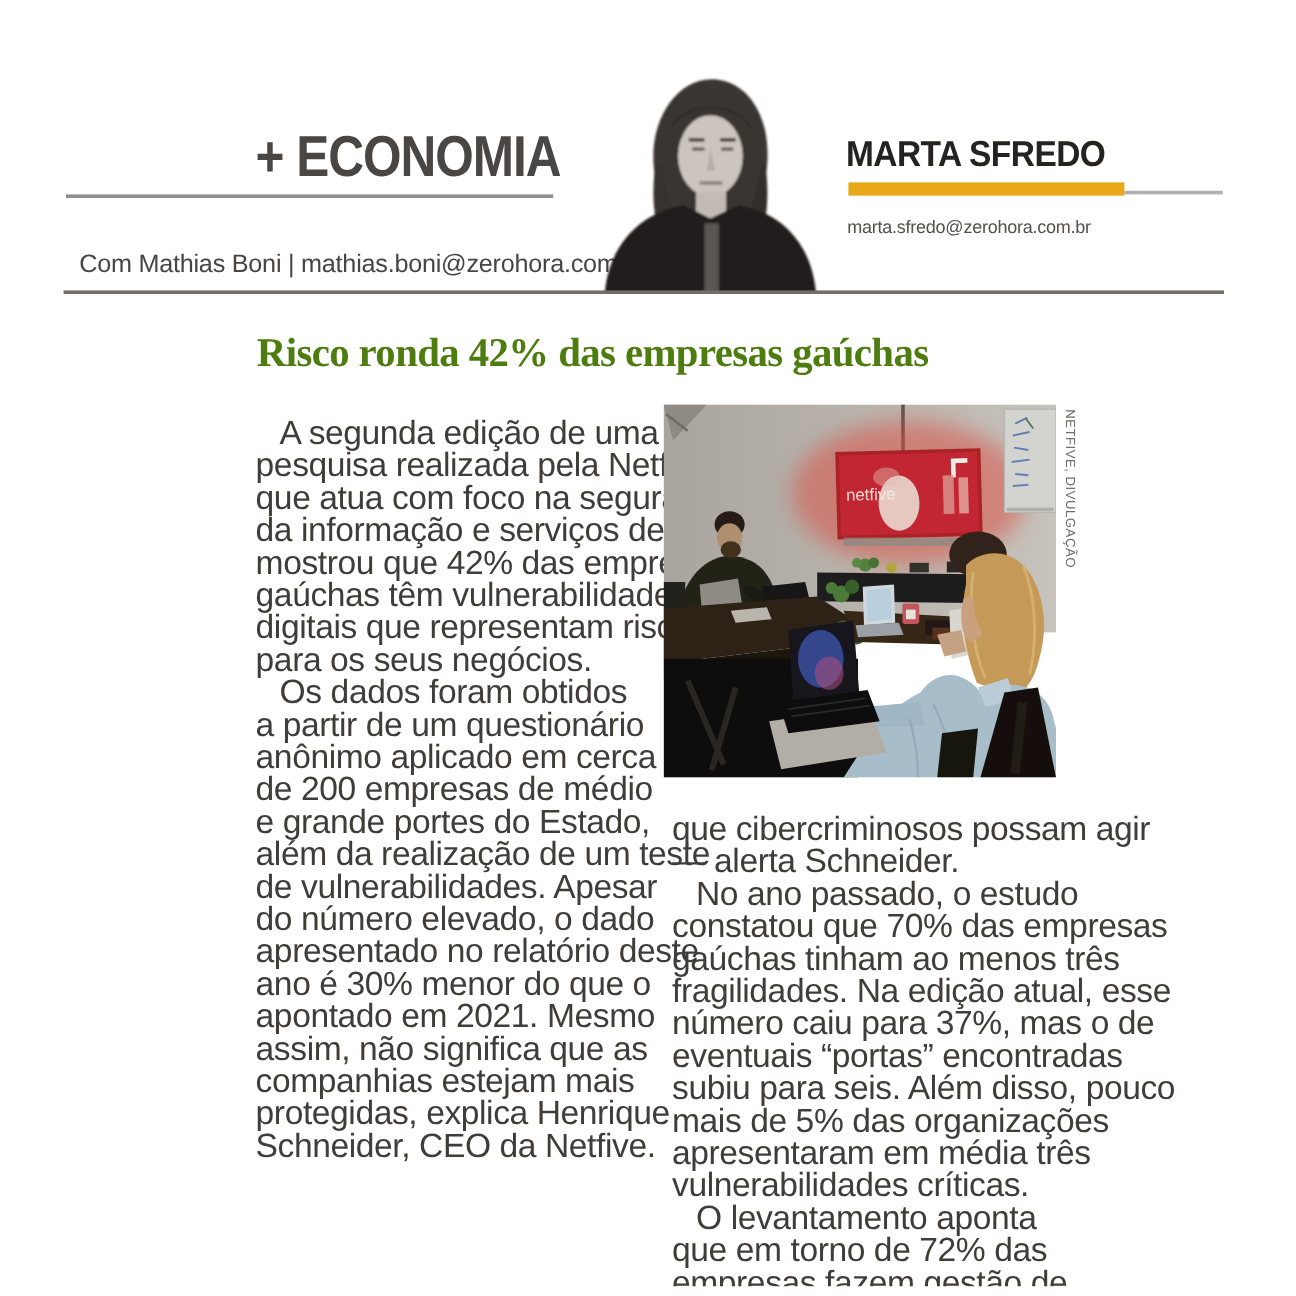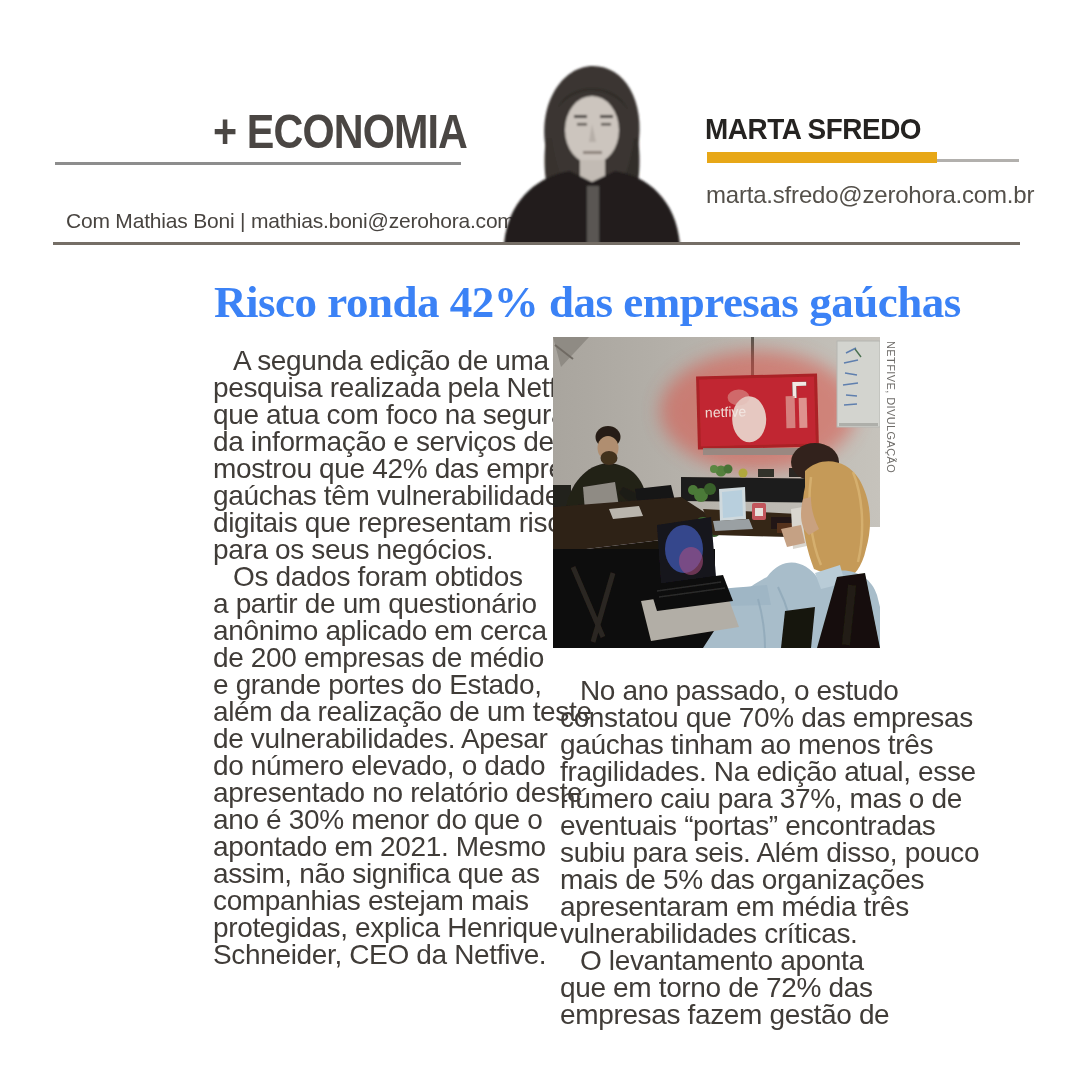--- a/index.html
+++ b/index.html
@@ -10,26 +10,26 @@
   
   .section-title{left:213px;top:104px;font-size:48px;font-weight:bold;color:#4a4643;
                  letter-spacing:-1px;transform:scaleX(.86);transform-origin:0 0;white-space:pre;}
   .rule{background:#8d8d8d;height:3px;}
   .rule-left{left:55px;top:162px;width:406px;}
   .rule-right{left:937px;top:159px;width:82px;background:#b2b0ad;}
   .rule-full{left:53px;top:242px;width:967px;background:#756e66;z-index:5;}
   .accent-bar{left:707px;top:152px;width:230px;height:11px;}
   .columnist-name{left:705px;top:112px;font-size:30px;font-weight:bold;color:#252321;
                   letter-spacing:-.5px;transform:scaleX(.93);transform-origin:0 0;white-space:pre;}
-  .columnist-email{left:706px;top:181px;font-size:24px;color:#54504a;letter-spacing:-.2px;white-space:pre;}
+  .columnist-email{left:706px;top:181px;font-size:15px;color:#54504a;letter-spacing:-.2px;white-space:pre;}
   .byline{left:66px;top:209px;font-size:21px;color:#484440;letter-spacing:-.2px;white-space:pre;}
   .portrait{left:488px;top:50px;z-index:2;}
 
   
-  .headline{left:214px;top:276px;font-size:45px;font-weight:bold;color:#3b82f6;
+  .headline{left:214px;top:276px;font-size:34px;font-weight:bold;color:#4d7c0f;
             font-family:"Liberation Serif",serif;letter-spacing:-.5px;white-space:pre;}
   .col{font-size:28px;line-height:27px;color:#403c38;letter-spacing:-.35px;}
   .col-left{left:213px;top:347px;width:340px;}
   .col-right{left:560px;top:677px;width:345px;}
   .bp{margin:0;white-space:pre;}
   .bp.ind{text-indent:20px;}
   .article-photo{left:553px;top:337px;}
   .photo-credit{left:897px;top:341px;font-size:11px;color:#6f6d6a;letter-spacing:.4px;
                 transform:rotate(90deg);transform-origin:0 0;white-space:pre;}
 </style>
@@ -93,20 +93,22 @@
 do número elevado, o dado
 apresentado no relatório deste
 ano é 30% menor do que o
 apontado em 2021. Mesmo
 assim, não significa que as
 companhias estejam mais
 protegidas, explica Henrique
 Schneider, CEO da Netfive.</p>
     </div>
   <div class="abs col col-right">
+      <p class="bp">que cibercriminosos possam agir
+— alerta Schneider.</p>
       <p class="bp ind">No ano passado, o estudo
 constatou que 70% das empresas
 gaúchas tinham ao menos três
 fragilidades. Na edição atual, esse
 número caiu para 37%, mas o de
 eventuais “portas” encontradas
 subiu para seis. Além disso, pouco
 mais de 5% das organizações
 apresentaram em média três
 vulnerabilidades críticas.</p>

